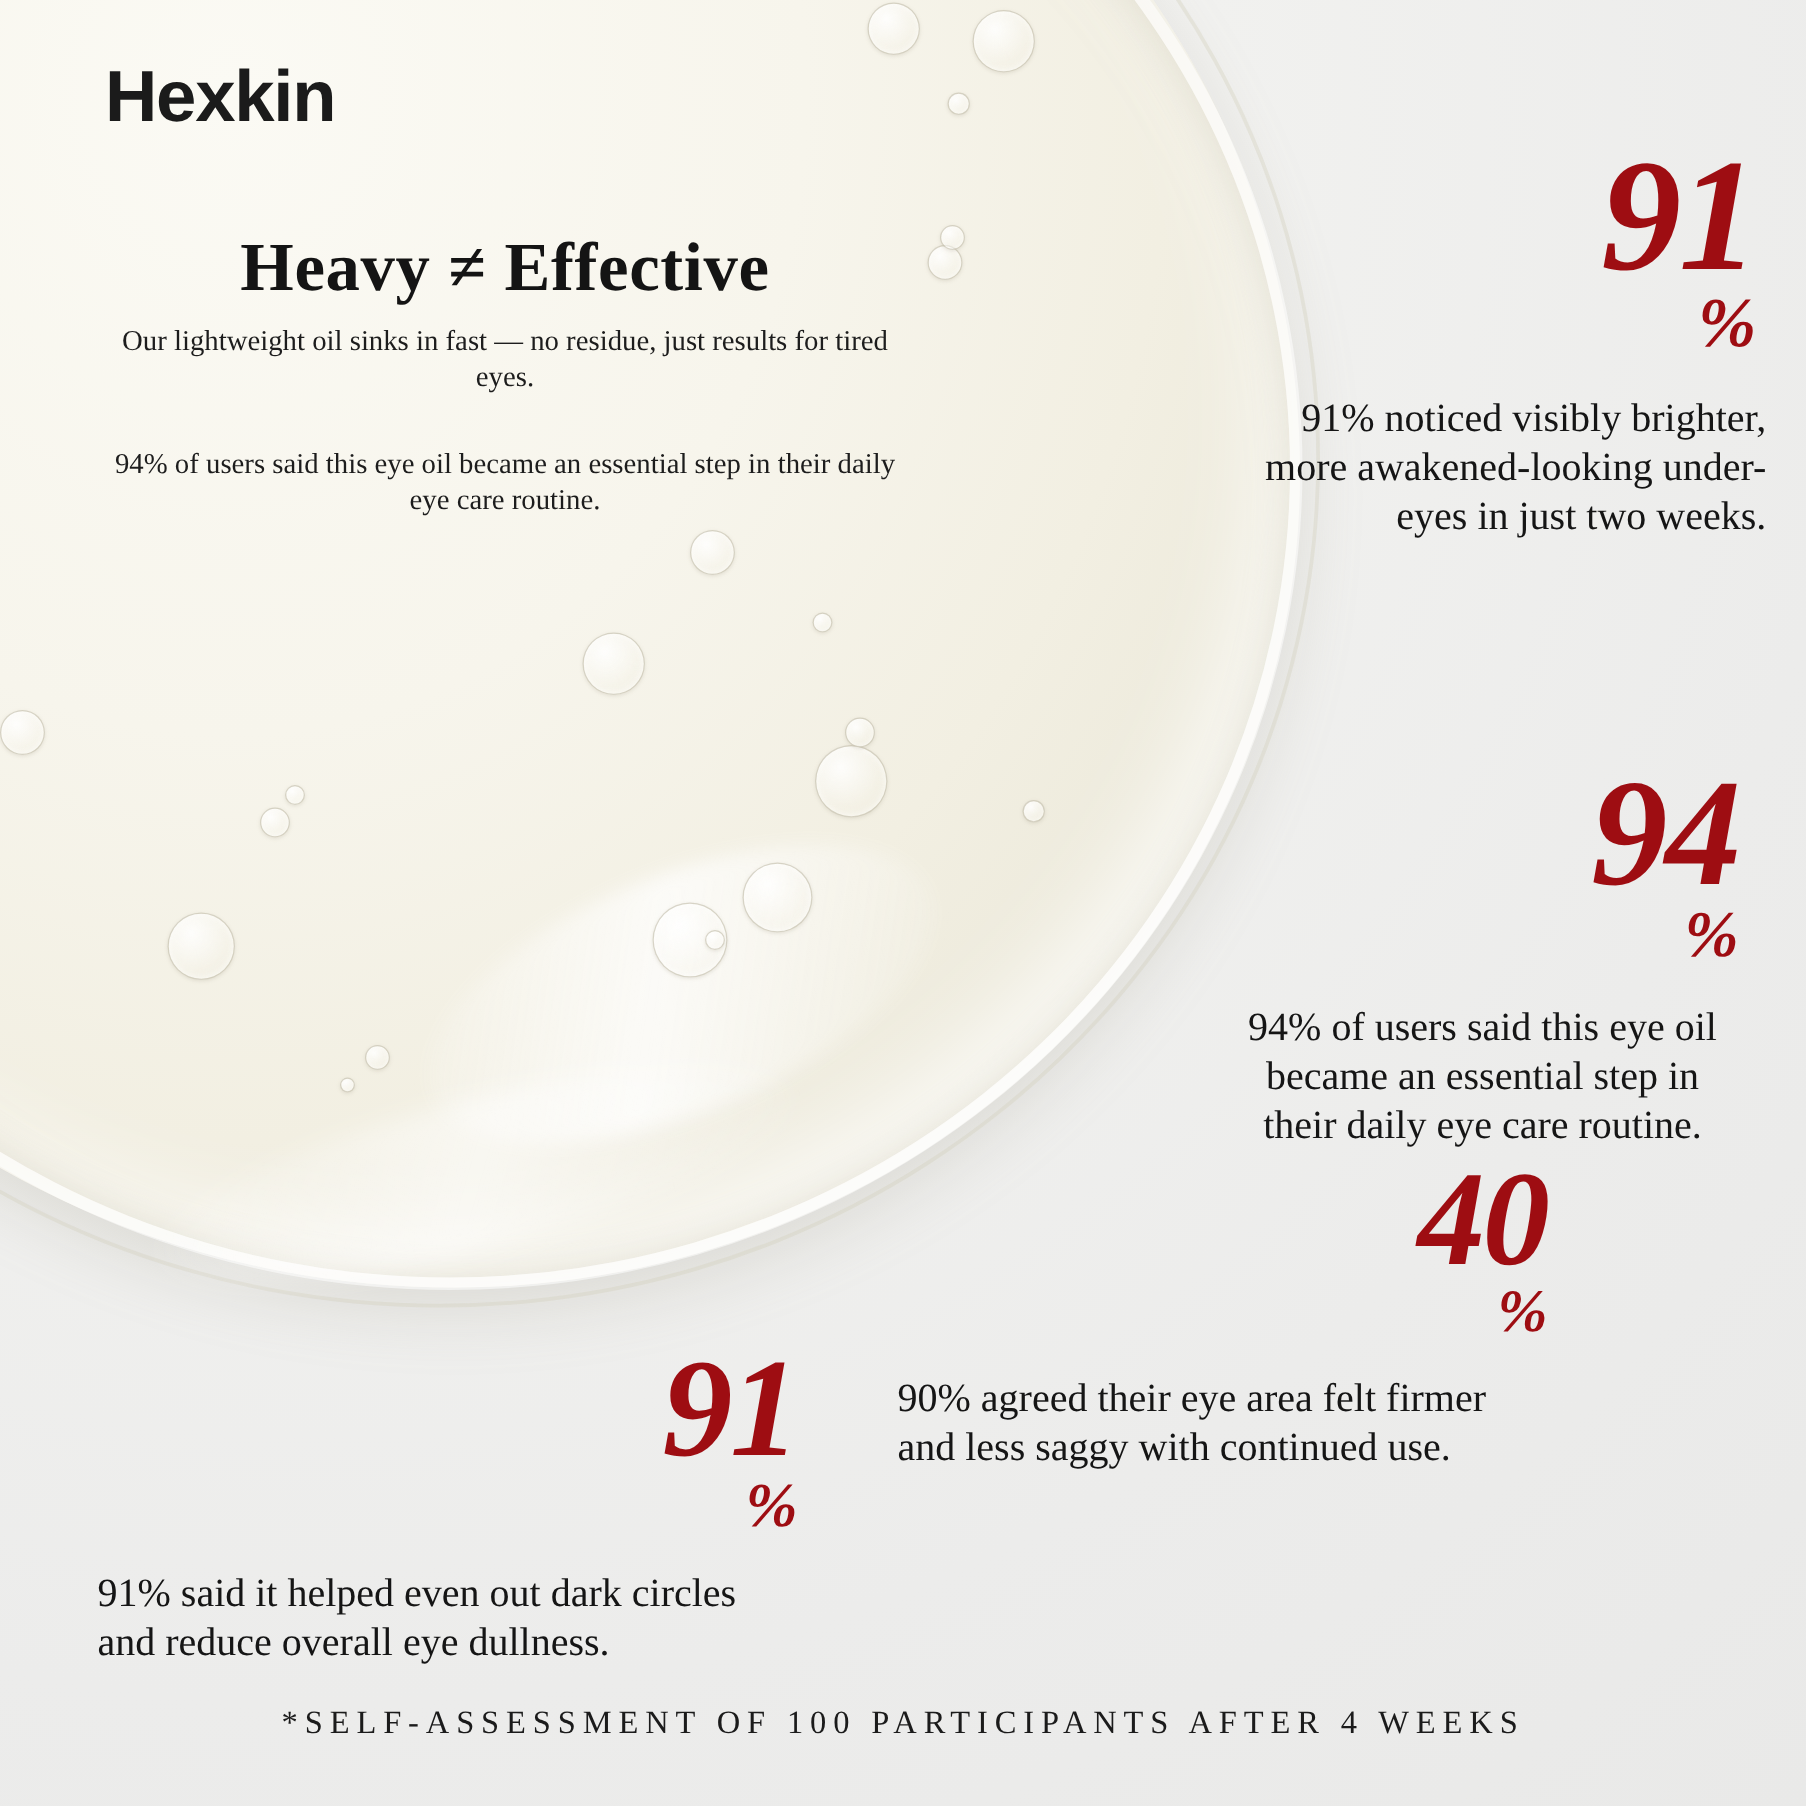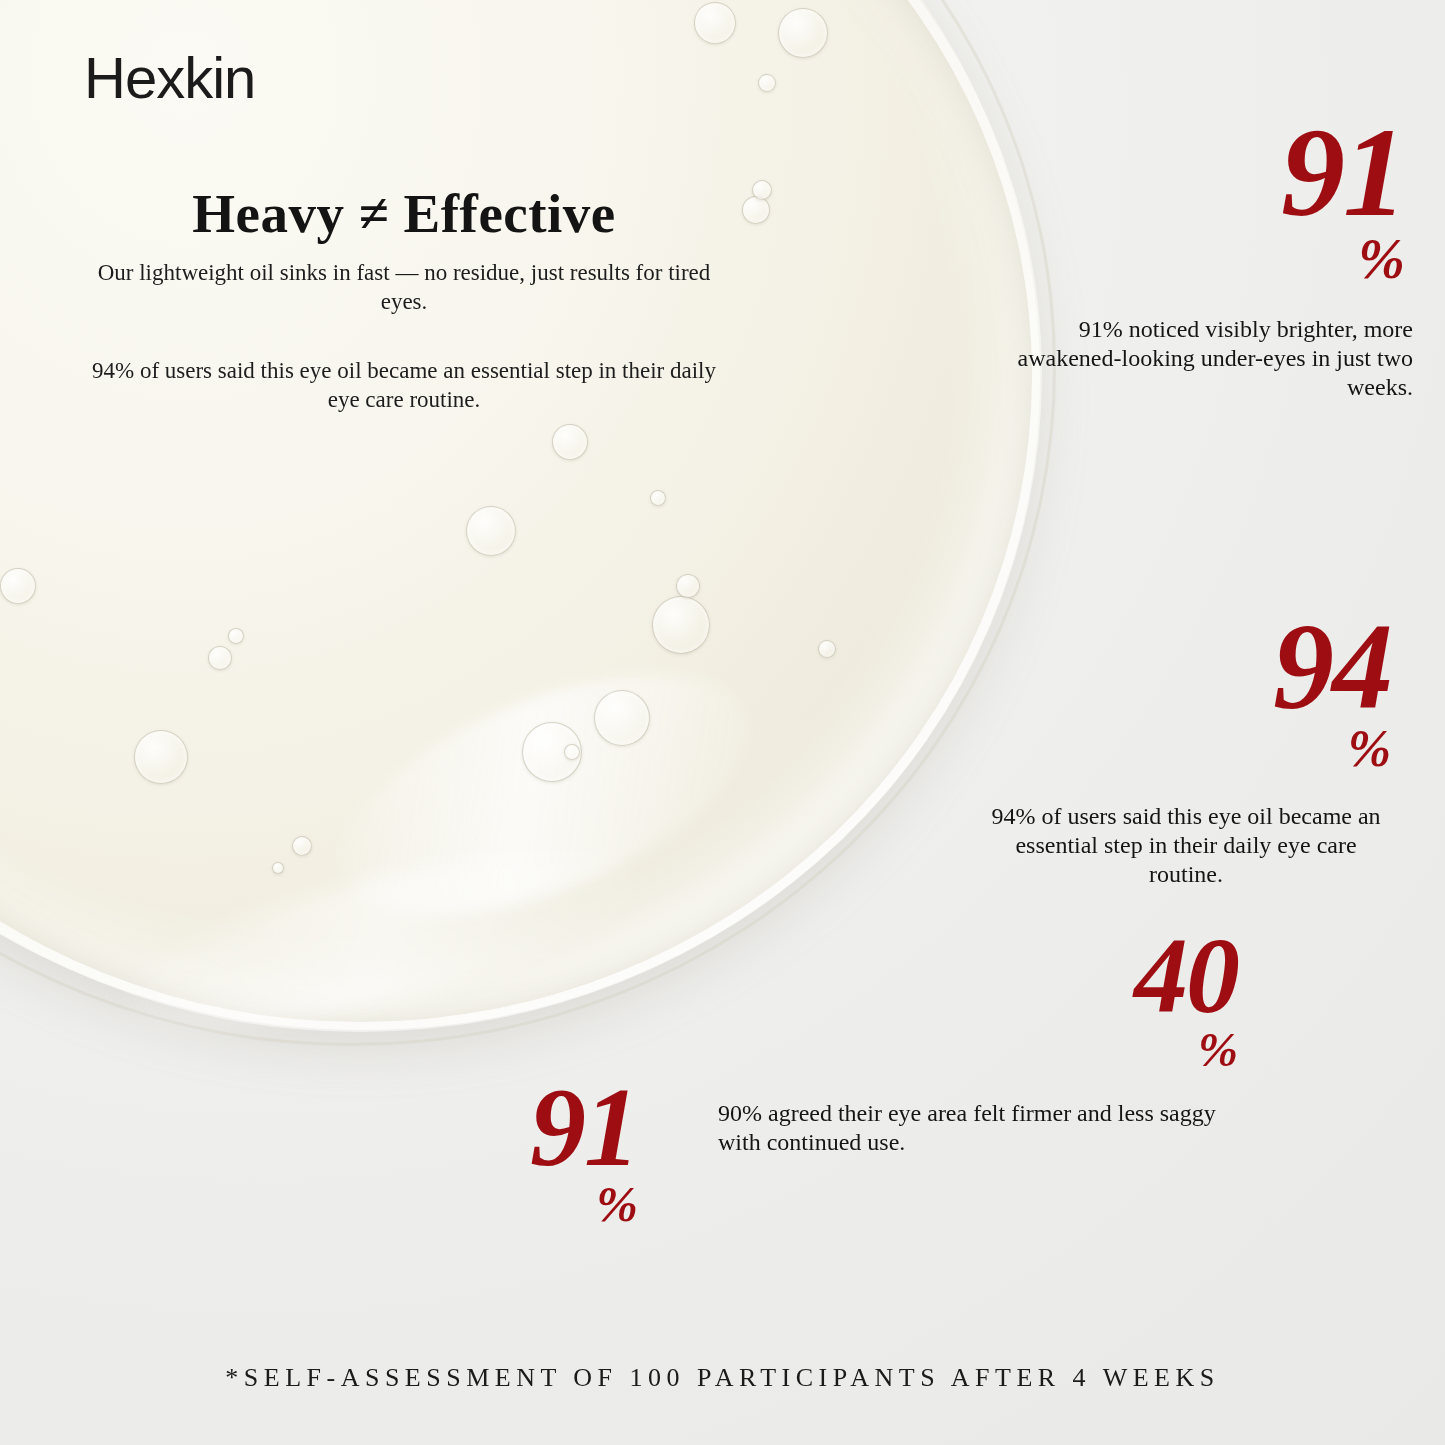--- a/index.html
+++ b/index.html
@@ -86,21 +86,21 @@
     background: radial-gradient(circle at 35% 30%, rgba(255,255,255,0.85), rgba(248,246,238,0.25) 60%, rgba(230,226,210,0.15) 100%);
     box-shadow: inset 0 0 6px rgba(255,255,255,0.8), 0 1px 3px rgba(170,165,145,0.25);
   }
 
   
   .brand {
     position: absolute;
     left: 84px;
     top: 44px;
     font-family: "Liberation Sans", sans-serif;
-    font-weight: normal;
+    font-weight: bold;
     font-size: 58px;
     letter-spacing: -1px;
     color: #1b1b1b;
   }
 
   
   .left-block {
     position: absolute;
     left: 84px;
     top: 182px;
@@ -143,21 +143,21 @@
     font-style: italic;
     color: #9e0d12;
   }
   .stat .numrow {
     display: flex;
     align-items: flex-end;
     justify-content: center;
     flex-direction: column;
   }
   .stat .caption {
-    font-size: 24px;
+    font-size: 32px;
     line-height: 1.22;
     color: #151515;
     margin-top: 16px;
   }
 
   
   #stat-1 { right: 32px; top: 118px; width: 420px; text-align: right; }
   #stat-1 .numrow { justify-content: flex-end; padding-right: 8px; }
   #stat-1 .num { font-size: 128px; }
   #stat-1 .pct { font-size: 56px; padding-bottom: 8px; }
@@ -259,17 +259,18 @@
       <span class="pct">%</span>
     </div>
     <div class="caption">90% agreed their eye area felt firmer and less saggy  with continued use.</div>
   </div>
 
   <div class="stat" id="stat-4">
     <div class="numrow">
       <span class="num">91</span>
       <span class="pct">%</span>
     </div>
+    <div class="caption">91% said it helped even out dark circles and reduce overall eye dullness.</div>
   </div>
 
   <div class="footnote">*SELF-ASSESSMENT OF 100 PARTICIPANTS AFTER 4 WEEKS</div>
 
 </div>
 
 </body></html>

